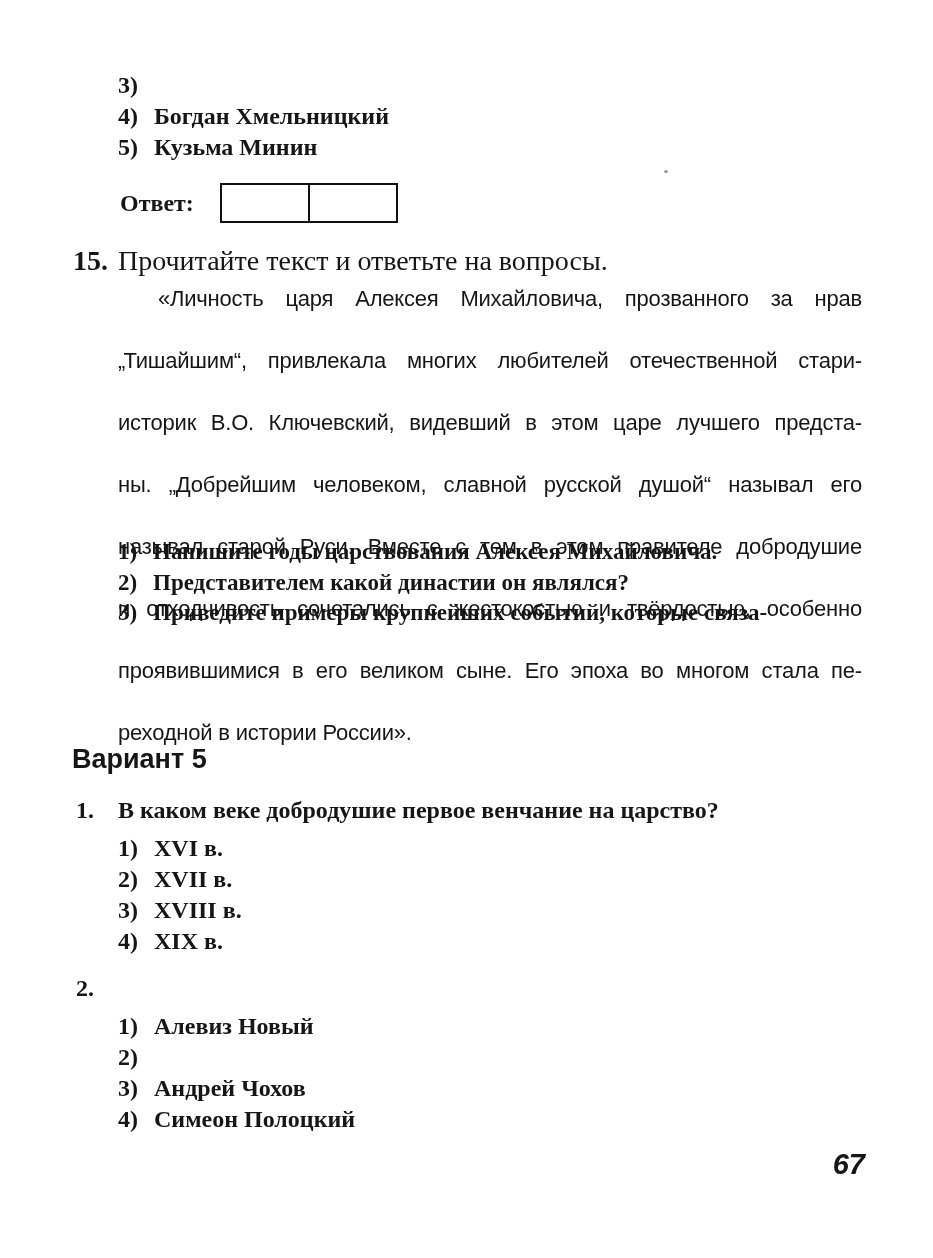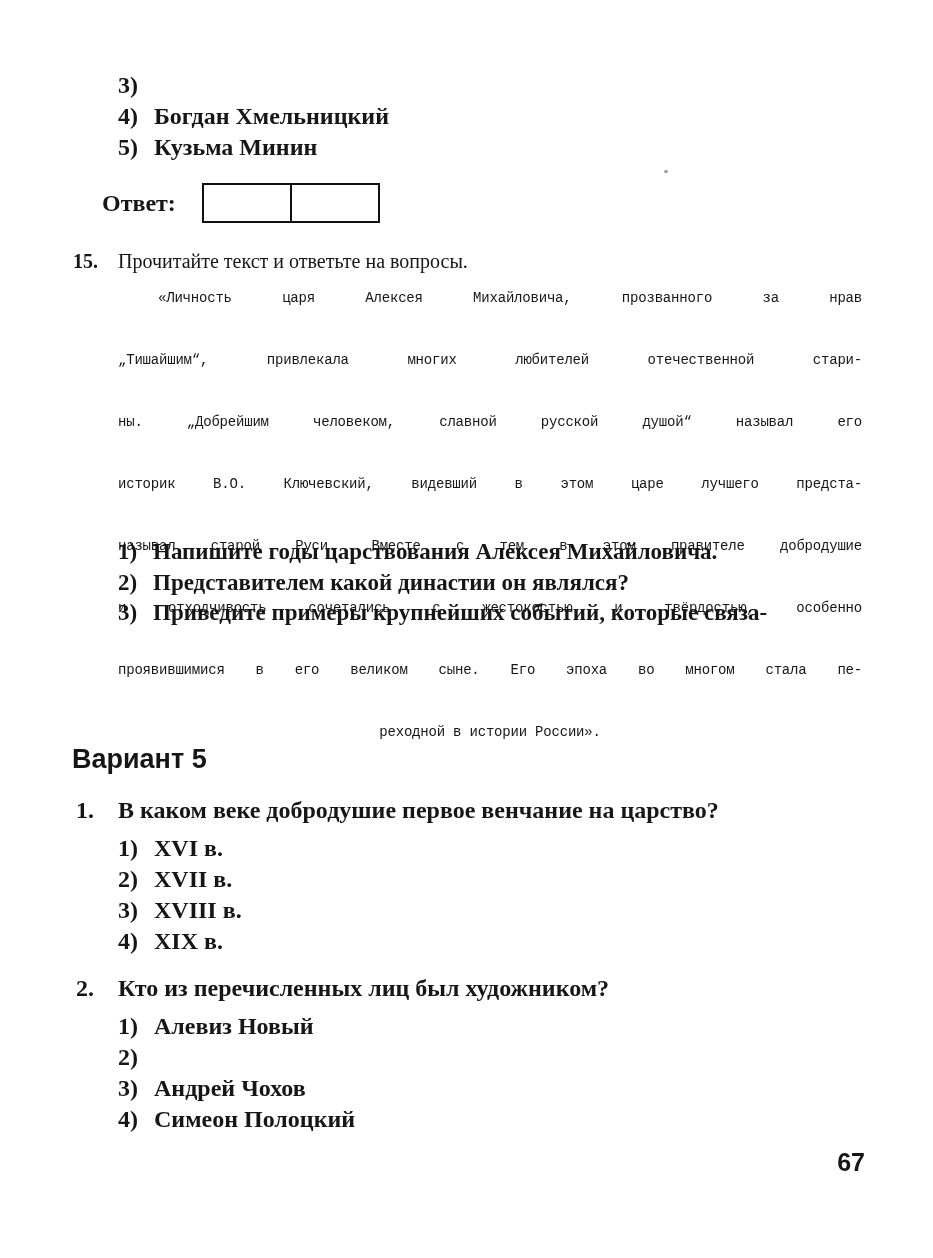--- a/index.html
+++ b/index.html
@@ -16,44 +16,44 @@
   }
   
   .serif   { font-family: "Liberation Serif", serif; font-size: 23px; }
 
   
   .prev-options { position: absolute; left: 118px; top: 70px; }
   .opt-row { display: flex; line-height: 31px; font-size: 24px; font-weight: 600; }
   .opt-row .num { width: 36px; flex: 0 0 36px; }
 
   
-  .answer-row { position: absolute; left: 102px; top: 183px; display: flex; align-items: center; }
+  .answer-row { position: absolute; left: 120px; top: 183px; display: flex; align-items: center; }
   .answer-label { font-size: 24px; font-weight: 600; line-height: 40px; }
   .answer-box {
     margin-left: 26px;
     width: 178px; height: 40px;
     border: 2px solid #111;
     display: flex;
   }
   .answer-cell { flex: 1; }
   .answer-cell:first-child { border-right: 2px solid #111; }
 
   
-  .q15-head { position: absolute; left: 73px; top: 246px; display: flex; font-size: 20px; line-height: 30px; }
+  .q15-head { position: absolute; left: 73px; top: 246px; display: flex; font-size: 28px; line-height: 30px; }
   .q15-head .qnum { font-weight: bold; width: 45px; flex: 0 0 45px; }
 
   .quote {
     position: absolute; left: 118px; top: 283px; width: 744px;
-    font-family: Liberation Mono, monospace;
-    font-size: 14px; line-height: 31px; letter-spacing: -0.2px;
+    font-family: Liberation Sans, sans-serif;
+    font-size: 22px; line-height: 31px; letter-spacing: -0.2px;
   }
   .quote .qline { text-align: justify; }
   .quote .qline.just::after { content: ""; display: inline-block; width: 100%; }
   .quote .qline.indent { text-indent: 40px; }
-  .quote .qline.last { text-align: center; }
+  .quote .qline.last { text-align: left; }
 
   .subqs { position: absolute; left: 118px; top: 537px; width: 748px; }
   .subq { display: flex; font-size: 23px; line-height: 30.5px; font-weight: 600; }
   .subq .num { width: 35px; flex: 0 0 35px; }
   .subq .cont { margin-left: 35px; }
 
   
   .variant-title {
     position: absolute; left: 72px; top: 744px;
     font-family: "Liberation Sans", sans-serif;
@@ -65,21 +65,21 @@
   .vq-stem { display: flex; font-size: 24px; line-height: 30px; }
   .vq-stem .qnum { font-weight: bold; width: 42px; flex: 0 0 42px; }
   .vq-stem .stem { font-weight: 600; }
   .vq-options { margin-top: 8px; margin-left: 42px; }
   .vq-options .opt-row { font-size: 24px; line-height: 31px; font-weight: 600; }
 
   
   .page-number {
     position: absolute; right: 68px; top: 1148px;
     font-family: "Liberation Sans", sans-serif;
-    font-weight: bold; font-size: 25px;
+    font-weight: bold; font-size: 29px; font-style: italic;
   }
 
   
   .speck { position: absolute; left: 664px; top: 170px; width: 4px; height: 3px; background: #9a9a9a; border-radius: 50%; }
 </style>
 </head>
 <body>
 
 <div class="page">
 
@@ -108,22 +108,22 @@
   </div>
 
   <div class="q15-head serif">
     <span class="qnum">15.</span>
     <span class="prompt">Прочитайте текст и ответьте на вопросы.</span>
   </div>
 
   <div class="quote">
     <div class="qline just indent">«Личность царя Алексея Михайловича, прозванного за нрав</div>
     <div class="qline just">„Тишайшим“, привлекала многих любителей отечественной стари-</div>
+    <div class="qline just">историк В.О. Ключевский, видевший в этом царе лучшего предста-</div>
     <div class="qline just">ны. „Добрейшим человеком, славной русской душой“ называл его</div>
-    <div class="qline just">историк В.О. Ключевский, видевший в этом царе лучшего предста-</div>
     <div class="qline just">называл старой Руси. Вместе с тем в этом правителе добродушие</div>
     <div class="qline just">и отходчивость сочетались с жестокостью и твёрдостью, особенно</div>
     <div class="qline just">проявившимися в его великом сыне. Его эпоха во многом стала пе-</div>
     <div class="qline last">реходной в истории России».</div>
   </div>
 
   <div class="subqs serif">
     <div class="subq">
       <span class="num">1)</span>
       <span>Напишите годы царствования Алексея Михайловича.</span>
@@ -161,21 +161,20 @@
       <div class="opt-row">
         <span class="num">4)</span>
         <span>XIX в.</span>
       </div>
     </div>
   </div>
 
   <div class="vq vq2">
     <div class="vq-stem serif">
       <span class="qnum">2.</span>
-      <span class="stem">Кто из перечисленных лиц был художником?</span>
     </div>
     <div class="vq-options serif">
       <div class="opt-row">
         <span class="num">1)</span>
         <span>Алевиз Новый</span>
       </div>
       <div class="opt-row">
         <span class="num">2)</span>
       </div>
       <div class="opt-row">

